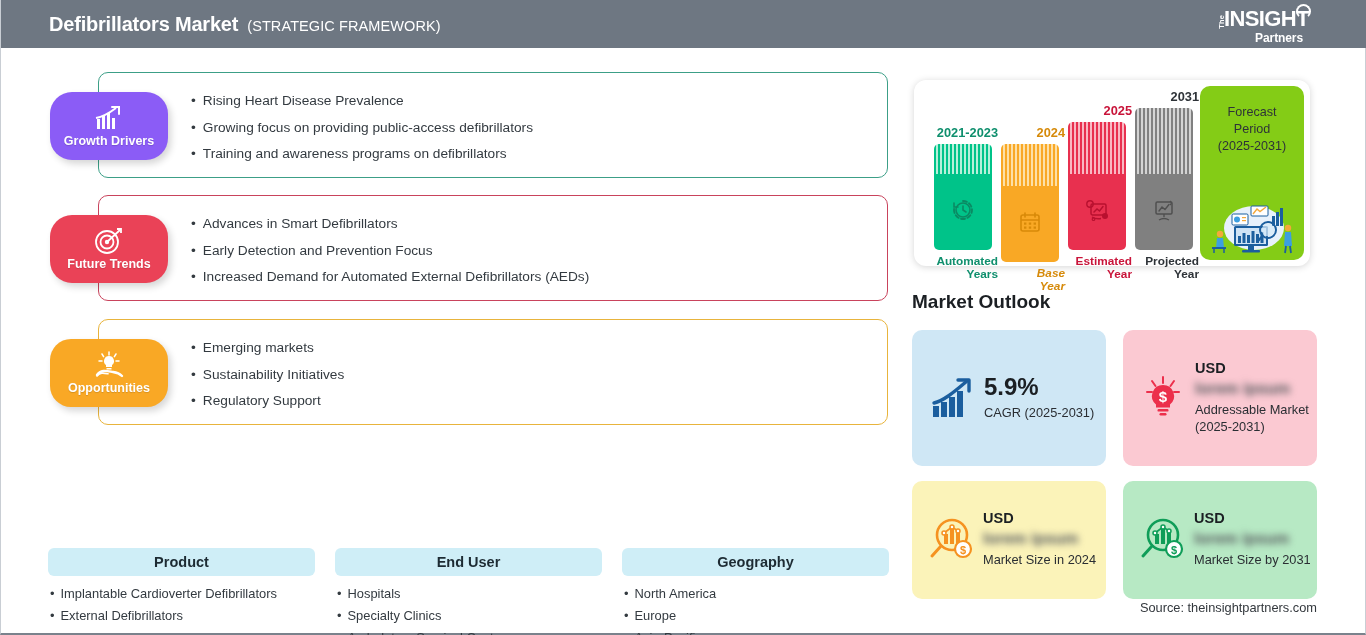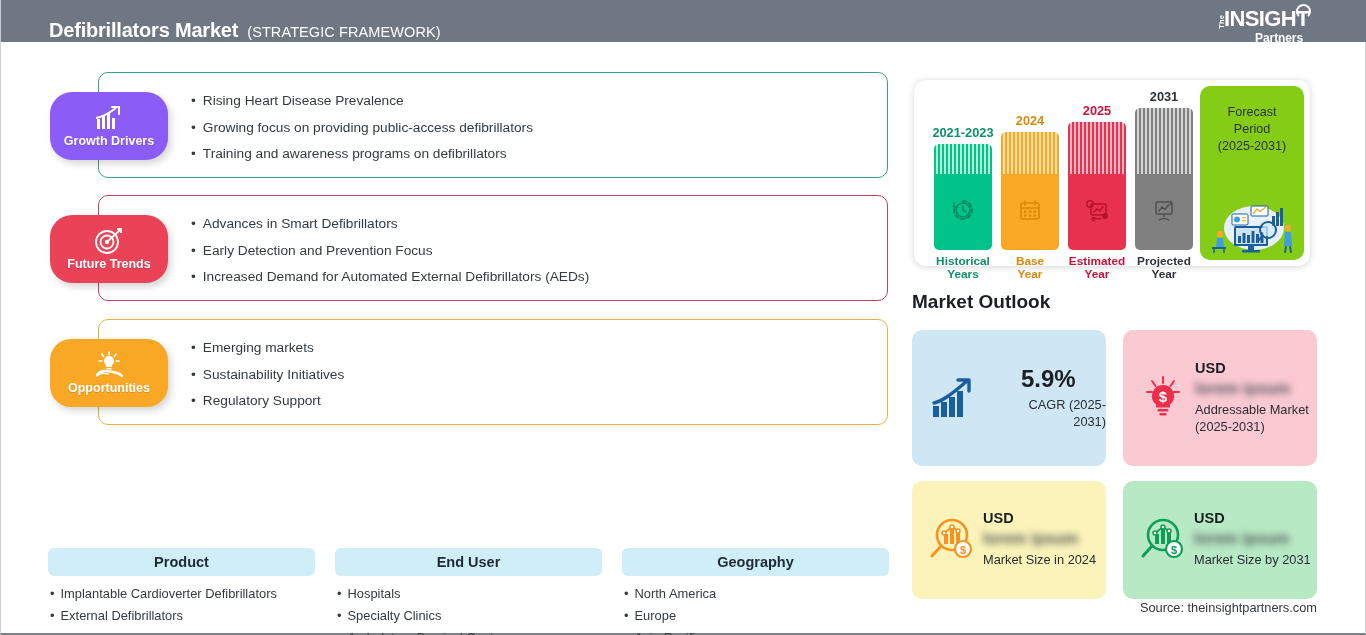--- a/index.html
+++ b/index.html
@@ -14,23 +14,23 @@
     width: 1366px; height: 635px;
     background: #ffffff;
     border-bottom: 2px solid #7a828c;
     border-left: 1px solid #c9ced4;
     border-right: 1px solid #c9ced4;
   }
 
   
   .header {
     position: absolute; left: 0; top: 0;
-    width: 1366px; height: 42px;
+    width: 1366px; height: 48px;
     background: #6e7782;
-    display: flex; align-items: flex-end;
+    display: flex; align-items: center;
   }
   .header-title {
     margin-left: 48px;
     color: #ffffff;
     font-size: 20px;
     font-weight: bold;
     letter-spacing: -0.2px;
   }
   .header-sub {
     color: #ffffff;
@@ -124,21 +124,21 @@
   .seg-item:before { content: "\2022"; margin-right: 6px; }
 
   
   .timeline-card {
     position: absolute; left: 913px; top: 80px;
     width: 396px; height: 186px;
     background: #ffffff;
     border-radius: 12px;
     box-shadow: 0 1px 7px rgba(0,0,0,0.17);
   }
-  .tl-bar-wrap { position: absolute; text-align: center; width: 70px; }
+  .tl-bar-wrap { position: absolute; text-align: right; width: 70px; }
   .tl-year { font-size: 12.8px; font-weight: bold; line-height: 1; }
   .tl-bar {
     width: 58px; margin: 4px auto 0;
     border-radius: 5px; overflow: hidden;
     position: relative;
   }
   .tl-stripes { width: 100%; }
   .tl-solid { width: 100%; display: flex; align-items: center; justify-content: center; }
   .tl-caption { font-size: 11.8px; font-weight: bold; line-height: 1.15; margin-top: 5px; }
 
@@ -156,21 +156,21 @@
   
   .outlook-title {
     position: absolute; left: 911px; top: 291px;
     font-size: 19px; font-weight: bold; color: #1b1f23;
   }
   .ocard {
     position: absolute;
     border-radius: 10px;
     display: flex; align-items: center;
   }
-  .ocard.blue   { background: #cfe7f5; gap: 37px; }
+  .ocard.blue   { background: #cfe7f5; }
   .ocard.pink   { background: #fbc9d2; }
   .ocard.yellow { background: #fbf3b9; }
   .ocard.green  { background: #b7e9c4; }
   .ocard-icon { flex: none; display: flex; align-items: center; justify-content: center; }
   .ocard-text { }
   .ocard-value { font-size: 24px; font-weight: bold; color: #1b1f23; line-height: 1.05; }
   .ocard-usd { font-size: 14.5px; font-weight: bold; color: #1b1f23; line-height: 1.1; }
   .ocard-blur {
     font-size: 16px; font-weight: bold; color: #55595d;
     filter: blur(3.6px); line-height: 1.2; margin: 2px 0 3px;
@@ -313,27 +313,27 @@
             <svg width="24" height="24" viewBox="0 0 24 24">
               <path d="M12 3 a9 9 0 1 1 -8.5 6" stroke="#0a8a63" stroke-width="1.8" fill="none" stroke-linecap="round" stroke-dasharray="4 2.5"></path>
               <circle cx="12" cy="12" r="7" stroke="#0a8a63" stroke-width="1.6" fill="none"></circle>
               <path d="M12 8 L12 12 L15 14" stroke="#0a8a63" stroke-width="1.6" fill="none" stroke-linecap="round"></path>
               <path d="M3 5 L3 9 L7 9" stroke="#0a8a63" stroke-width="1.6" fill="none" stroke-linecap="round"></path>
             </svg>
           </span>
         </div>
       </div>
       <div class="tl-caption" style="color:#0f8f6d;">
-        <div>Historical</div>
+        <div>Automated</div>
         <div>Years</div>
       </div>
     </div>
 
     <div class="tl-bar-wrap" style="left:81px; top:35px;">
-      <div class="tl-year" style="color:#d68a0a;">2024</div>
+      <div class="tl-year" style="color:#d68a0a;margin-top:12px;">2024</div>
       <div class="tl-bar" style="height:118px;">
         <div class="tl-stripes" style="height:42px; background:repeating-linear-gradient(90deg,#f9a825 0 2px,#fde0a7 2px 4px);"></div>
         <div class="tl-solid" style="height:76px; background:#f9a825;">
           <span>
             <svg width="24" height="24" viewBox="0 0 24 24">
               <rect x="3" y="5" width="18" height="16" rx="2" stroke="#d88908" stroke-width="1.6" fill="none"></rect>
               <line x1="3" y1="10" x2="21" y2="10" stroke="#d88908" stroke-width="1.6"></line>
               <line x1="7" y1="3" x2="7" y2="7" stroke="#d88908" stroke-width="1.6" stroke-linecap="round"></line>
               <line x1="17" y1="3" x2="17" y2="7" stroke="#d88908" stroke-width="1.6" stroke-linecap="round"></line>
               <g fill="#d88908">
@@ -341,21 +341,21 @@
                   <rect x="10.8" y="12.5" width="2.4" height="2.2"></rect>
                 <rect x="15.6" y="12.5" width="2.4" height="2.2"></rect>
                   <rect x="6" y="16.5" width="2.4" height="2.2"></rect>
                 <rect x="10.8" y="16.5" width="2.4" height="2.2"></rect>
                   <rect x="15.6" y="16.5" width="2.4" height="2.2"></rect>
               </g>
             </svg>
           </span>
         </div>
       </div>
-      <div class="tl-caption" style="color:#d68a0a;">
+      <div class="tl-caption" style="color:#d68a0a;font-style:italic;">
         <div>Base</div>
         <div>Year</div>
       </div>
     </div>
 
     <div class="tl-bar-wrap" style="left:148px; top:25px;">
       <div class="tl-year" style="color:#c9143a;">2025</div>
       <div class="tl-bar" style="height:128px;">
         <div class="tl-stripes" style="height:52px; background:repeating-linear-gradient(90deg,#e8304f 0 2px,#f9b8c3 2px 4px);"></div>
         <div class="tl-solid" style="height:76px; background:#e8304f;">

